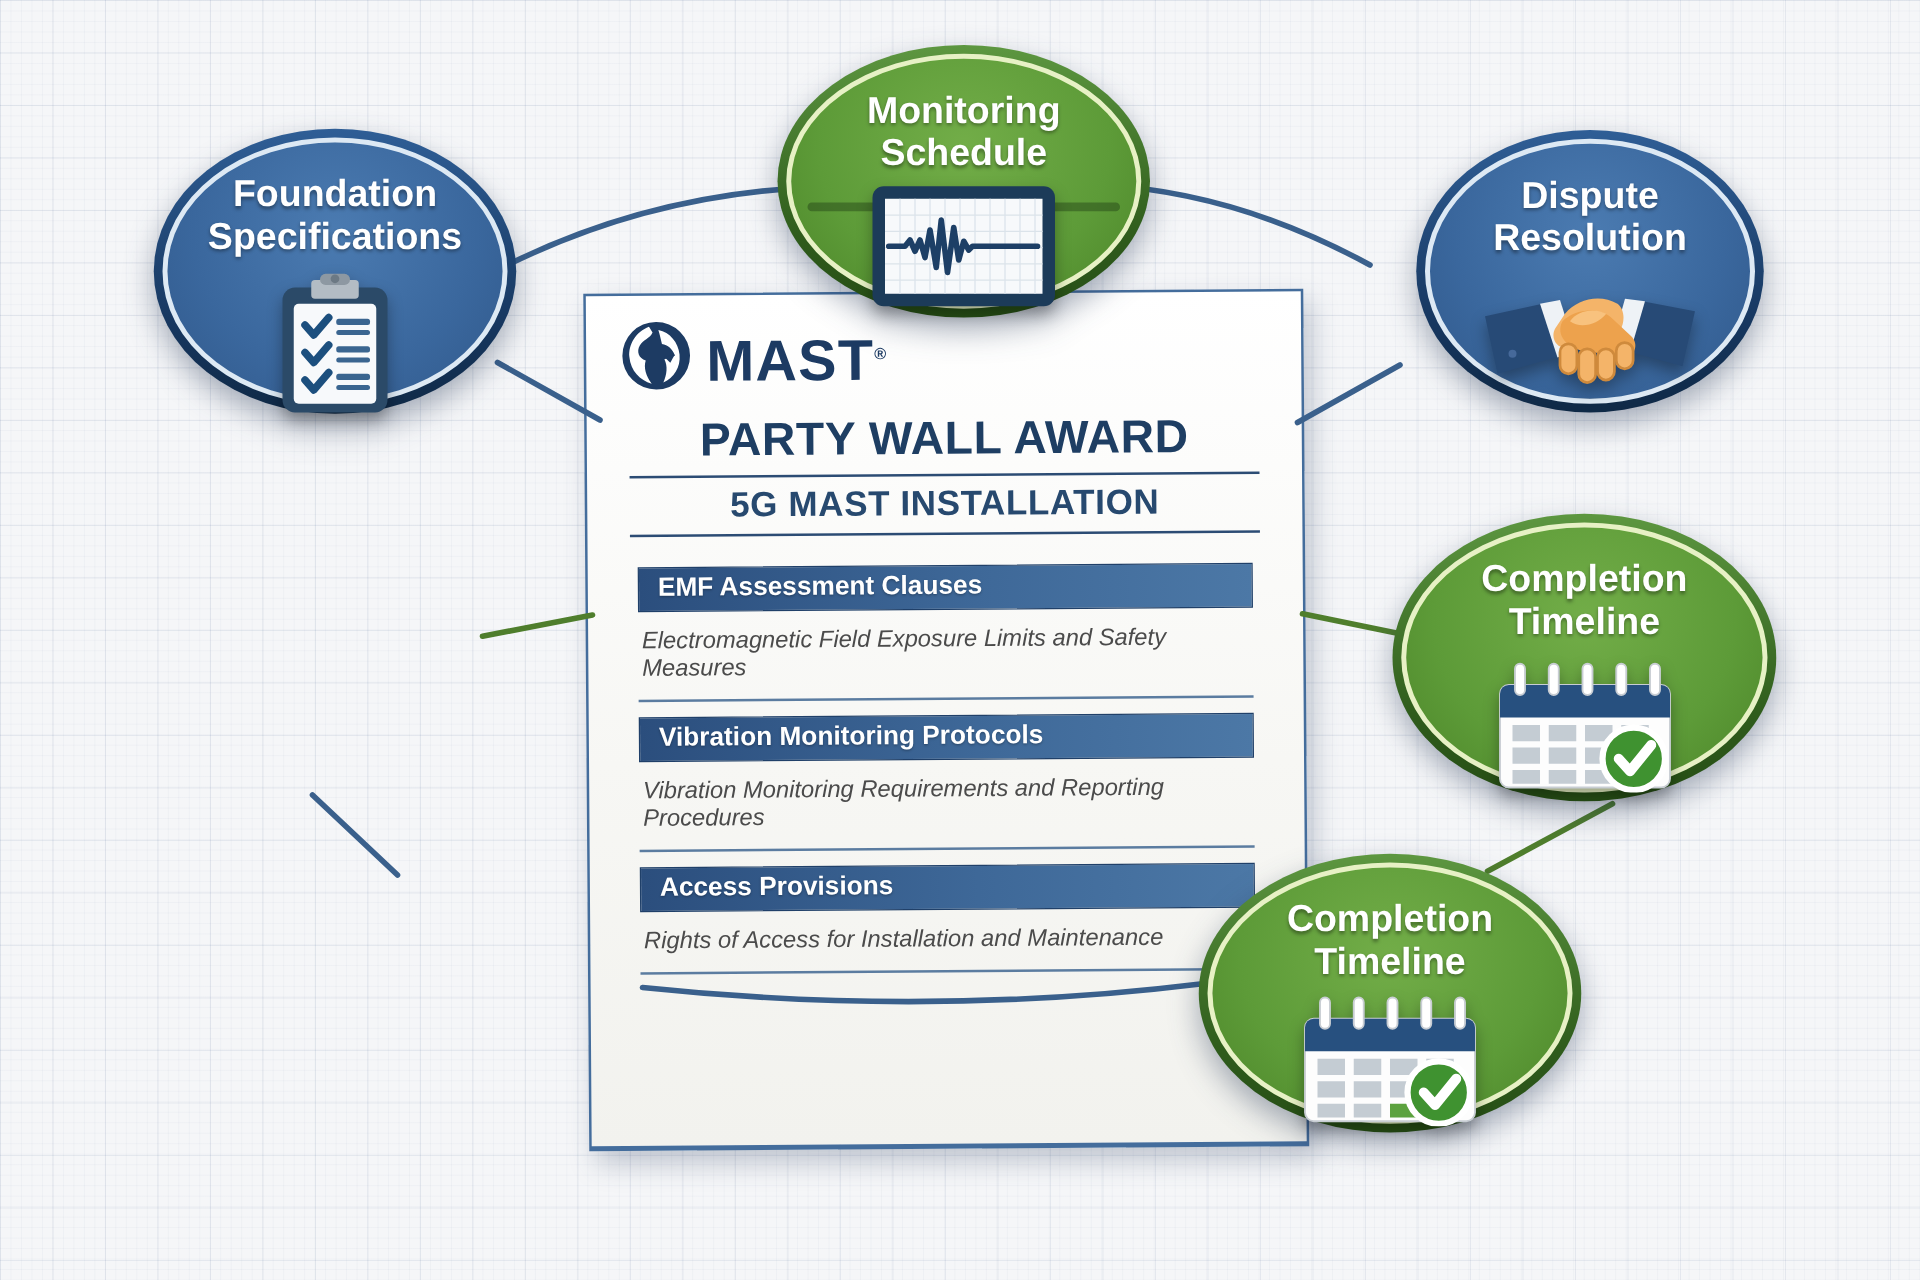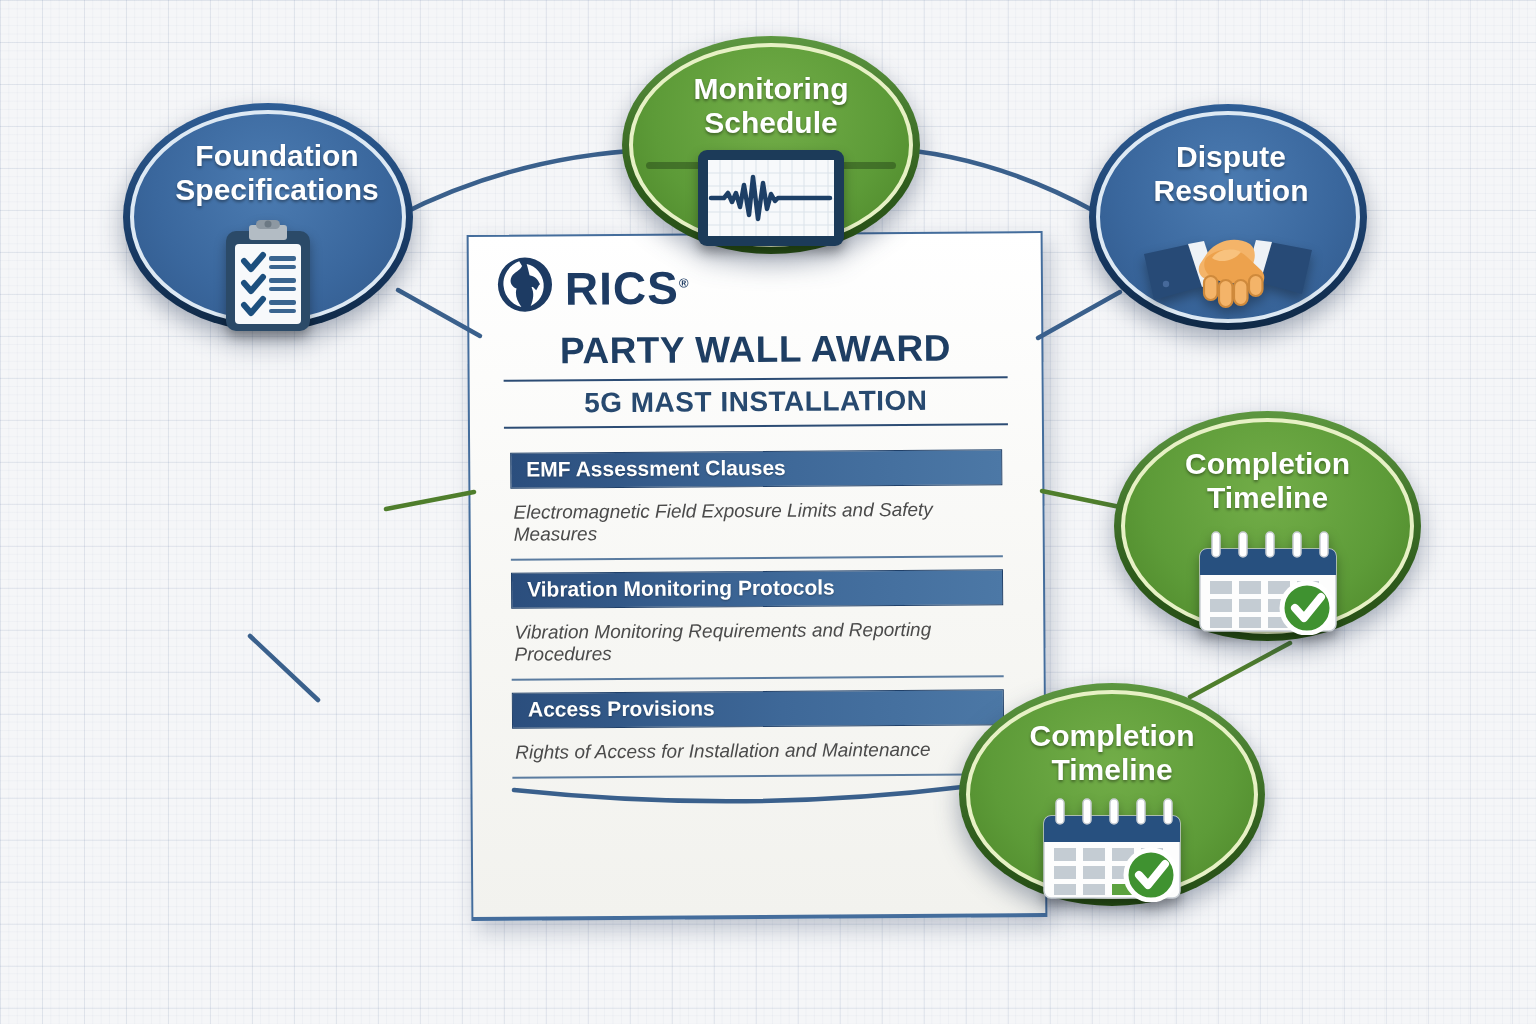--- a/index.html
+++ b/index.html
@@ -39,21 +39,21 @@
   .sec-desc{font-style:italic;color:#4b4b4b;font-size:19px;margin:13px 2px 0 3px;}
   .sec-rule{border:none;border-top:2px solid #5b7ca0;margin:13px 0 12px 0;}
   
   #connectors{position:absolute;left:0;top:0;z-index:2;}
   
   .node{position:absolute;z-index:3;filter:drop-shadow(0 10px 12px rgba(25,45,75,0.38));}
   .node-rim{width:100%;height:100%;border-radius:50%;padding:7px;box-sizing:border-box;position:relative;}
   .blue  .node-rim{background:linear-gradient(180deg,#2f5e96 0%,#16365e 70%,#0f2946 100%);}
   .green .node-rim{background:linear-gradient(180deg,#5d9740 0%,#2f5c1c 70%,#264d15 100%);}
   .node-fill{width:100%;height:100%;border-radius:50%;box-sizing:border-box;display:flex;flex-direction:column;align-items:center;}
-  .blue  .node-fill{border:4px solid #dde9f4;background:radial-gradient(ellipse at 50% 35%,#4b7bb1 0%,#3a679d 60%,#30588a 100%);align-items:flex-end;}
+  .blue  .node-fill{border:4px solid #dde9f4;background:radial-gradient(ellipse at 50% 35%,#4b7bb1 0%,#3a679d 60%,#30588a 100%);}
   .green .node-fill{border:4px solid #e7f1c5;background:radial-gradient(ellipse at 50% 35%,#72ad48 0%,#5d9b38 60%,#4b8428 100%);}
   .node-label{
     margin-top:25px;color:#ffffff;font-weight:700;font-size:30px;line-height:1.12;
     text-align:center;text-shadow:0 2px 3px rgba(0,0,0,0.38);max-width:250px;
   }
   .node-icon{position:absolute;left:50%;transform:translateX(-50%);bottom:2px;filter:drop-shadow(0 6px 6px rgba(0,0,0,0.33));}
   .wing{position:absolute;left:8%;right:8%;top:58%;height:7px;background:rgba(28,58,18,0.42);border-radius:4px;}
 </style>
 </head>
 <body>
@@ -63,21 +63,21 @@
   <div class="paper">
     <div class="logo-row">
       <span>
         <svg width="56" height="56" viewBox="0 0 60 60">
           <circle cx="30" cy="30" r="29" fill="#1d3b63"></circle>
           <path d="M24 5 C13 9 6 20 7 31 C8 43 16 51 26 54 C21 47 19 40 21 34 C15 32 13 26 16 21 C19 16 25 15 27 10 Z" fill="#ffffff"></path>
           <path d="M32 8 C42 10 49 19 50 29 C51 40 45 49 36 53 C39 46 40 39 37 33 L46 30 C44 24 40 21 35 20 C34 16 33 11 32 8 Z" fill="#ffffff"></path>
           <path d="M37 31 l9 -2 l-4 7 z" fill="#1d3b63"></path>
         </svg>
       </span>
-      <div class="brand-text"><span>RICS</span><span class="brand-reg">®</span></div>
+      <div class="brand-text"><span>MAST</span><span class="brand-reg">®</span></div>
     </div>
 
     <div class="title-block">
       <div class="doc-title">PARTY WALL AWARD</div>
       <hr class="t-rule">
       <div class="doc-subtitle">5G MAST INSTALLATION</div>
       <hr class="t-rule">
     </div>
 
     <div class="sections">
@@ -169,21 +169,21 @@
             <line x1="12" y1="38" x2="138" y2="38"></line>
           <line x1="12" y1="51" x2="138" y2="51"></line>
             <line x1="12" y1="64" x2="138" y2="64"></line>
           <line x1="12" y1="77" x2="138" y2="77"></line>
         </g>
         <path d="M15 50 h13 l4 -5 l4 9 l4 -9 l4 14 l4 -22 l5 30 l4 -38 l5 42 l5 -36 l4 26 l4 -15 l4 7 l3 -3 h52" stroke="#1d3f66" stroke-width="4.5" fill="none" stroke-linecap="round" stroke-linejoin="round"></path>
       </svg>
     </div>
   </div>
 
-  <div class="node blue" style="left:1089px;top:104px;width:278px;height:226px;">
+  <div class="node blue" style="left:1133px;top:104px;width:278px;height:226px;">
     <div class="node-rim">
         <div class="node-fill">
       <div class="node-label">Dispute Resolution</div>
     </div>
       </div>
     <div class="node-icon" style="bottom:10px;">
       <svg width="172" height="96" viewBox="0 0 172 96">
         <path d="M2 34 L48 24 L62 66 L12 80 Z" fill="#274a76"></path>
         <circle cx="24" cy="64" r="3.2" fill="#46699a"></circle>
         <path d="M46 24 L62 21 L75 62 L60 67 Z" fill="#eef2f6"></path>

